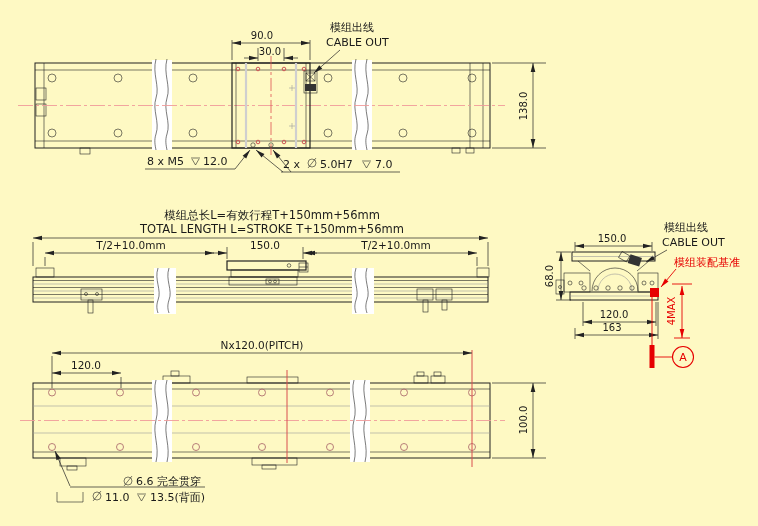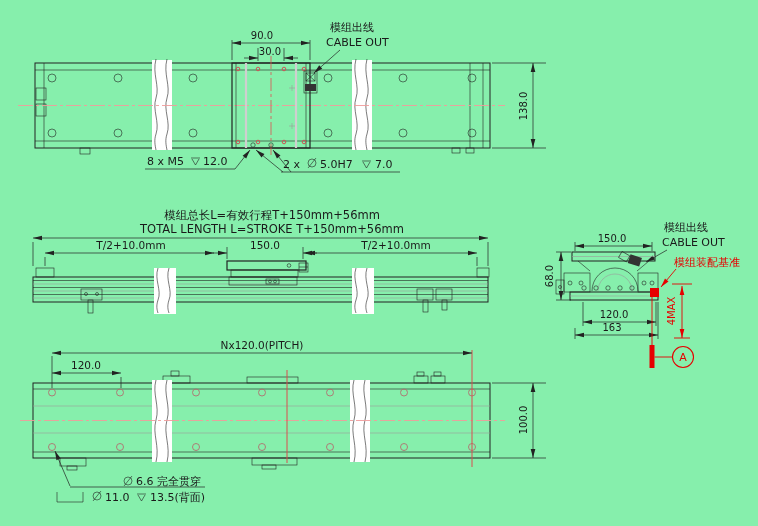--- a/index.html
+++ b/index.html
@@ -1,16 +1,16 @@
 <!DOCTYPE html>
 <html><head>
 <meta charset="utf-8">
 <style>
   html,body{margin:0;padding:0;background:#ffffff;}
-  #stage{position:relative;width:758px;height:526px;background:#86efac;overflow:hidden;}
+  #stage{position:relative;width:758px;height:526px;background:#fef9c3;overflow:hidden;}
   svg text{font-family:"DejaVu Sans","Liberation Sans",sans-serif;fill:#1a1a1a;}
   .t10{font-size:10px}.t105{font-size:10.5px}.t11{font-size:11px}.t12{font-size:11.5px}
   .mid{text-anchor:middle}
   .red{fill:#e60000}
   .ol{fill:none;stroke:#222;stroke-width:1}
   .ol12{fill:none;stroke:#222;stroke-width:1.2}
   .thin{fill:none;stroke:#222;stroke-width:0.6}
   .gthin{fill:none;stroke:#9a9a9a;stroke-width:0.6}
   .gband{fill:none;stroke:#cfcfcf;stroke-width:2.2}
   .dim{stroke:#222;stroke-width:0.7;fill:none}

